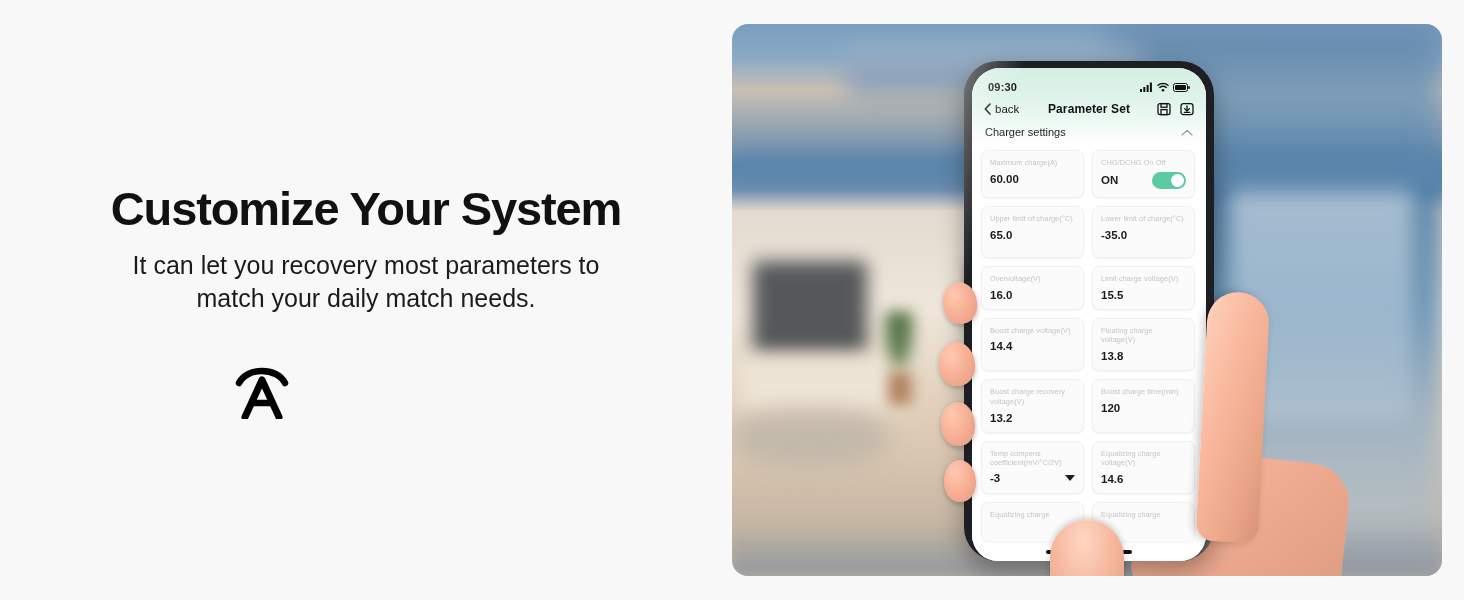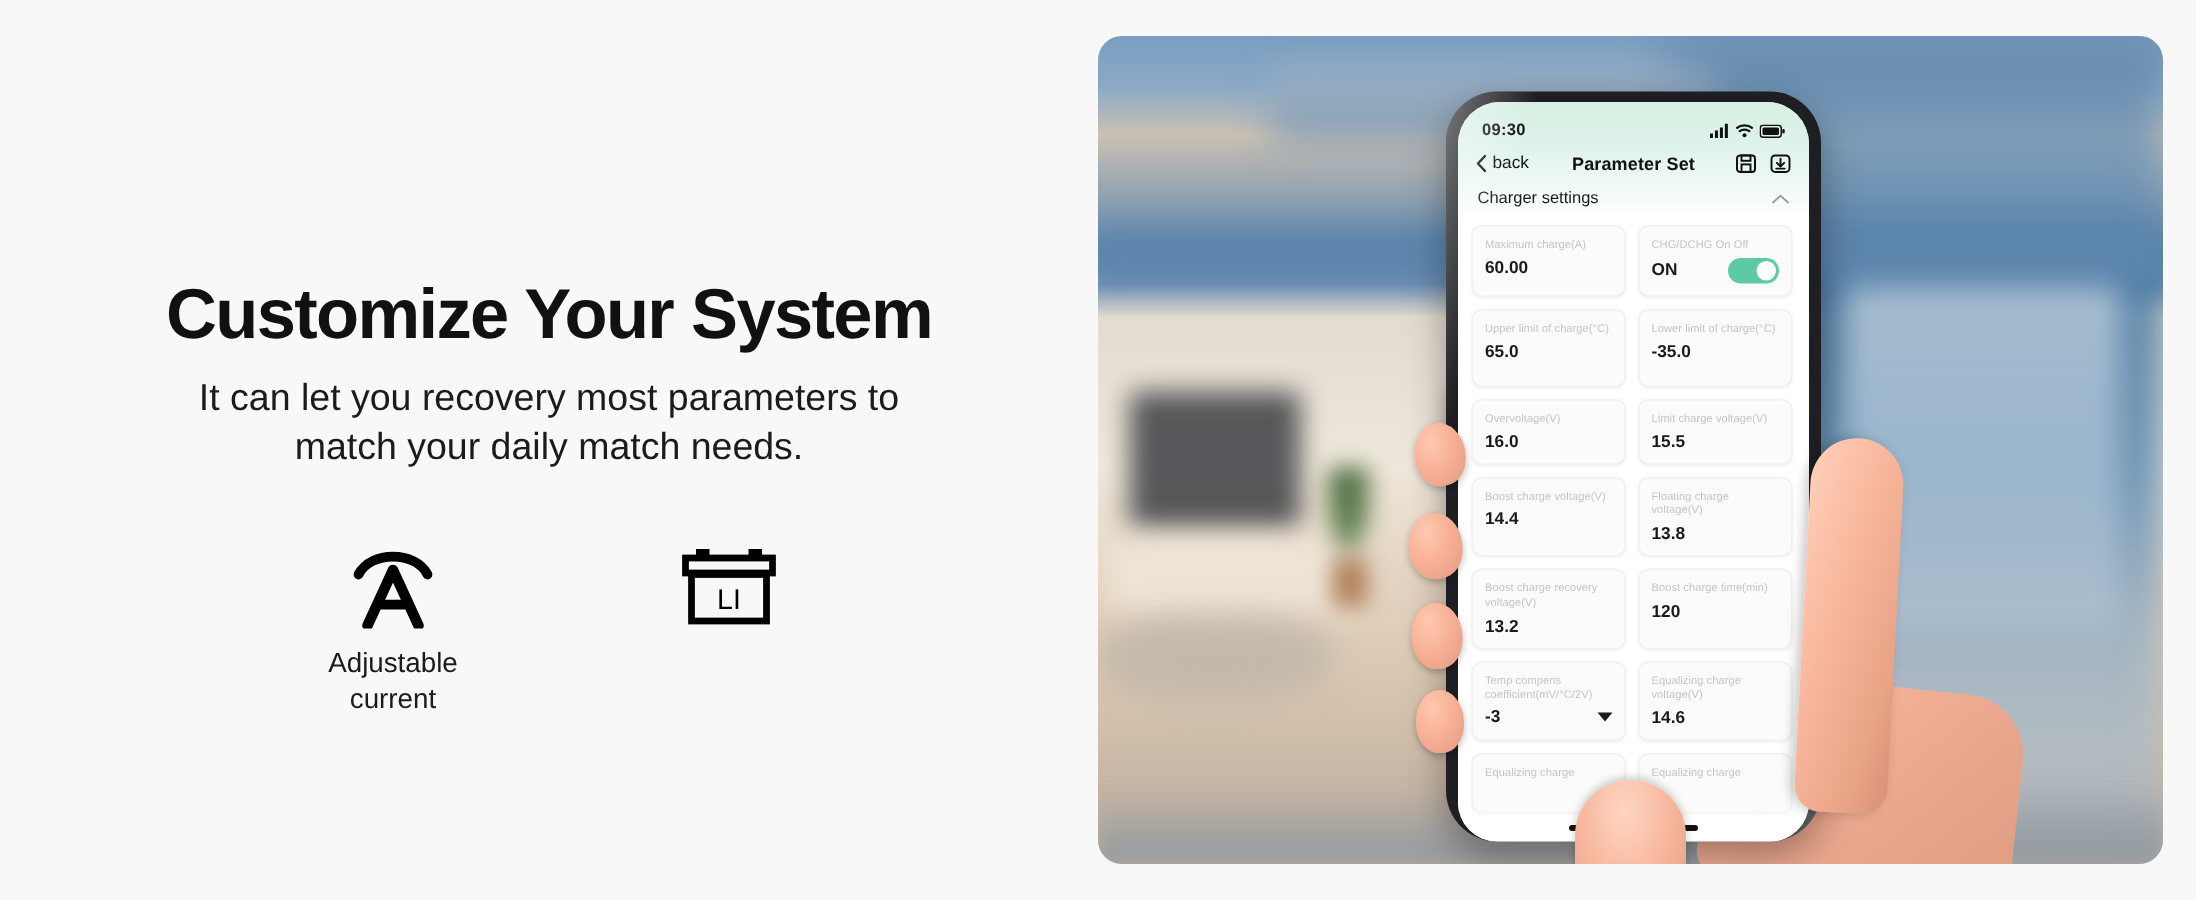--- a/index.html
+++ b/index.html
@@ -242,36 +242,23 @@
     <div class="features">
 
       <div class="feature">
         <div class="feature-icon">
           <svg width="62" height="56" viewBox="0 0 62 56" aria-hidden="true">
             <path d="M8 20 C16 4, 46 4, 54 20" stroke="#000" stroke-width="6.5" fill="none" stroke-linecap="round"></path>
             <path d="M14 54 L31 17 L48 54" stroke="#000" stroke-width="7" fill="none" stroke-linecap="round" stroke-linejoin="round"></path>
             <line x1="22" y1="40" x2="40" y2="40" stroke="#000" stroke-width="6.5" stroke-linecap="round"></line>
           </svg>
         </div>
-        <div class="feature-label">
-          <span>Adjustable</span>
-          <span class="l2">current</span>
-        </div>
       </div>
 
       <div class="feature">
-        <div class="feature-icon">
-          <svg width="70" height="56" viewBox="0 0 70 56" aria-hidden="true">
-            <rect x="13" y="3" width="9" height="7" fill="#000"></rect>
-            <rect x="48" y="3" width="9" height="7" fill="#000"></rect>
-            <rect x="6" y="9" width="58" height="10" fill="none" stroke="#000" stroke-width="4.5"></rect>
-            <rect x="10" y="20" width="50" height="31" fill="none" stroke="#000" stroke-width="4.5"></rect>
-            <text x="35" y="43" font-family="Liberation Sans, sans-serif" font-size="19" text-anchor="middle" fill="#000">LI</text>
-          </svg>
-        </div>
       </div>
 
 
     </div>
   </div>
 
   <div class="photo-card">
     <div class="bg-base"></div>
     <div class="bg-right-blue"></div>
     <div class="bg-sofa"></div>

